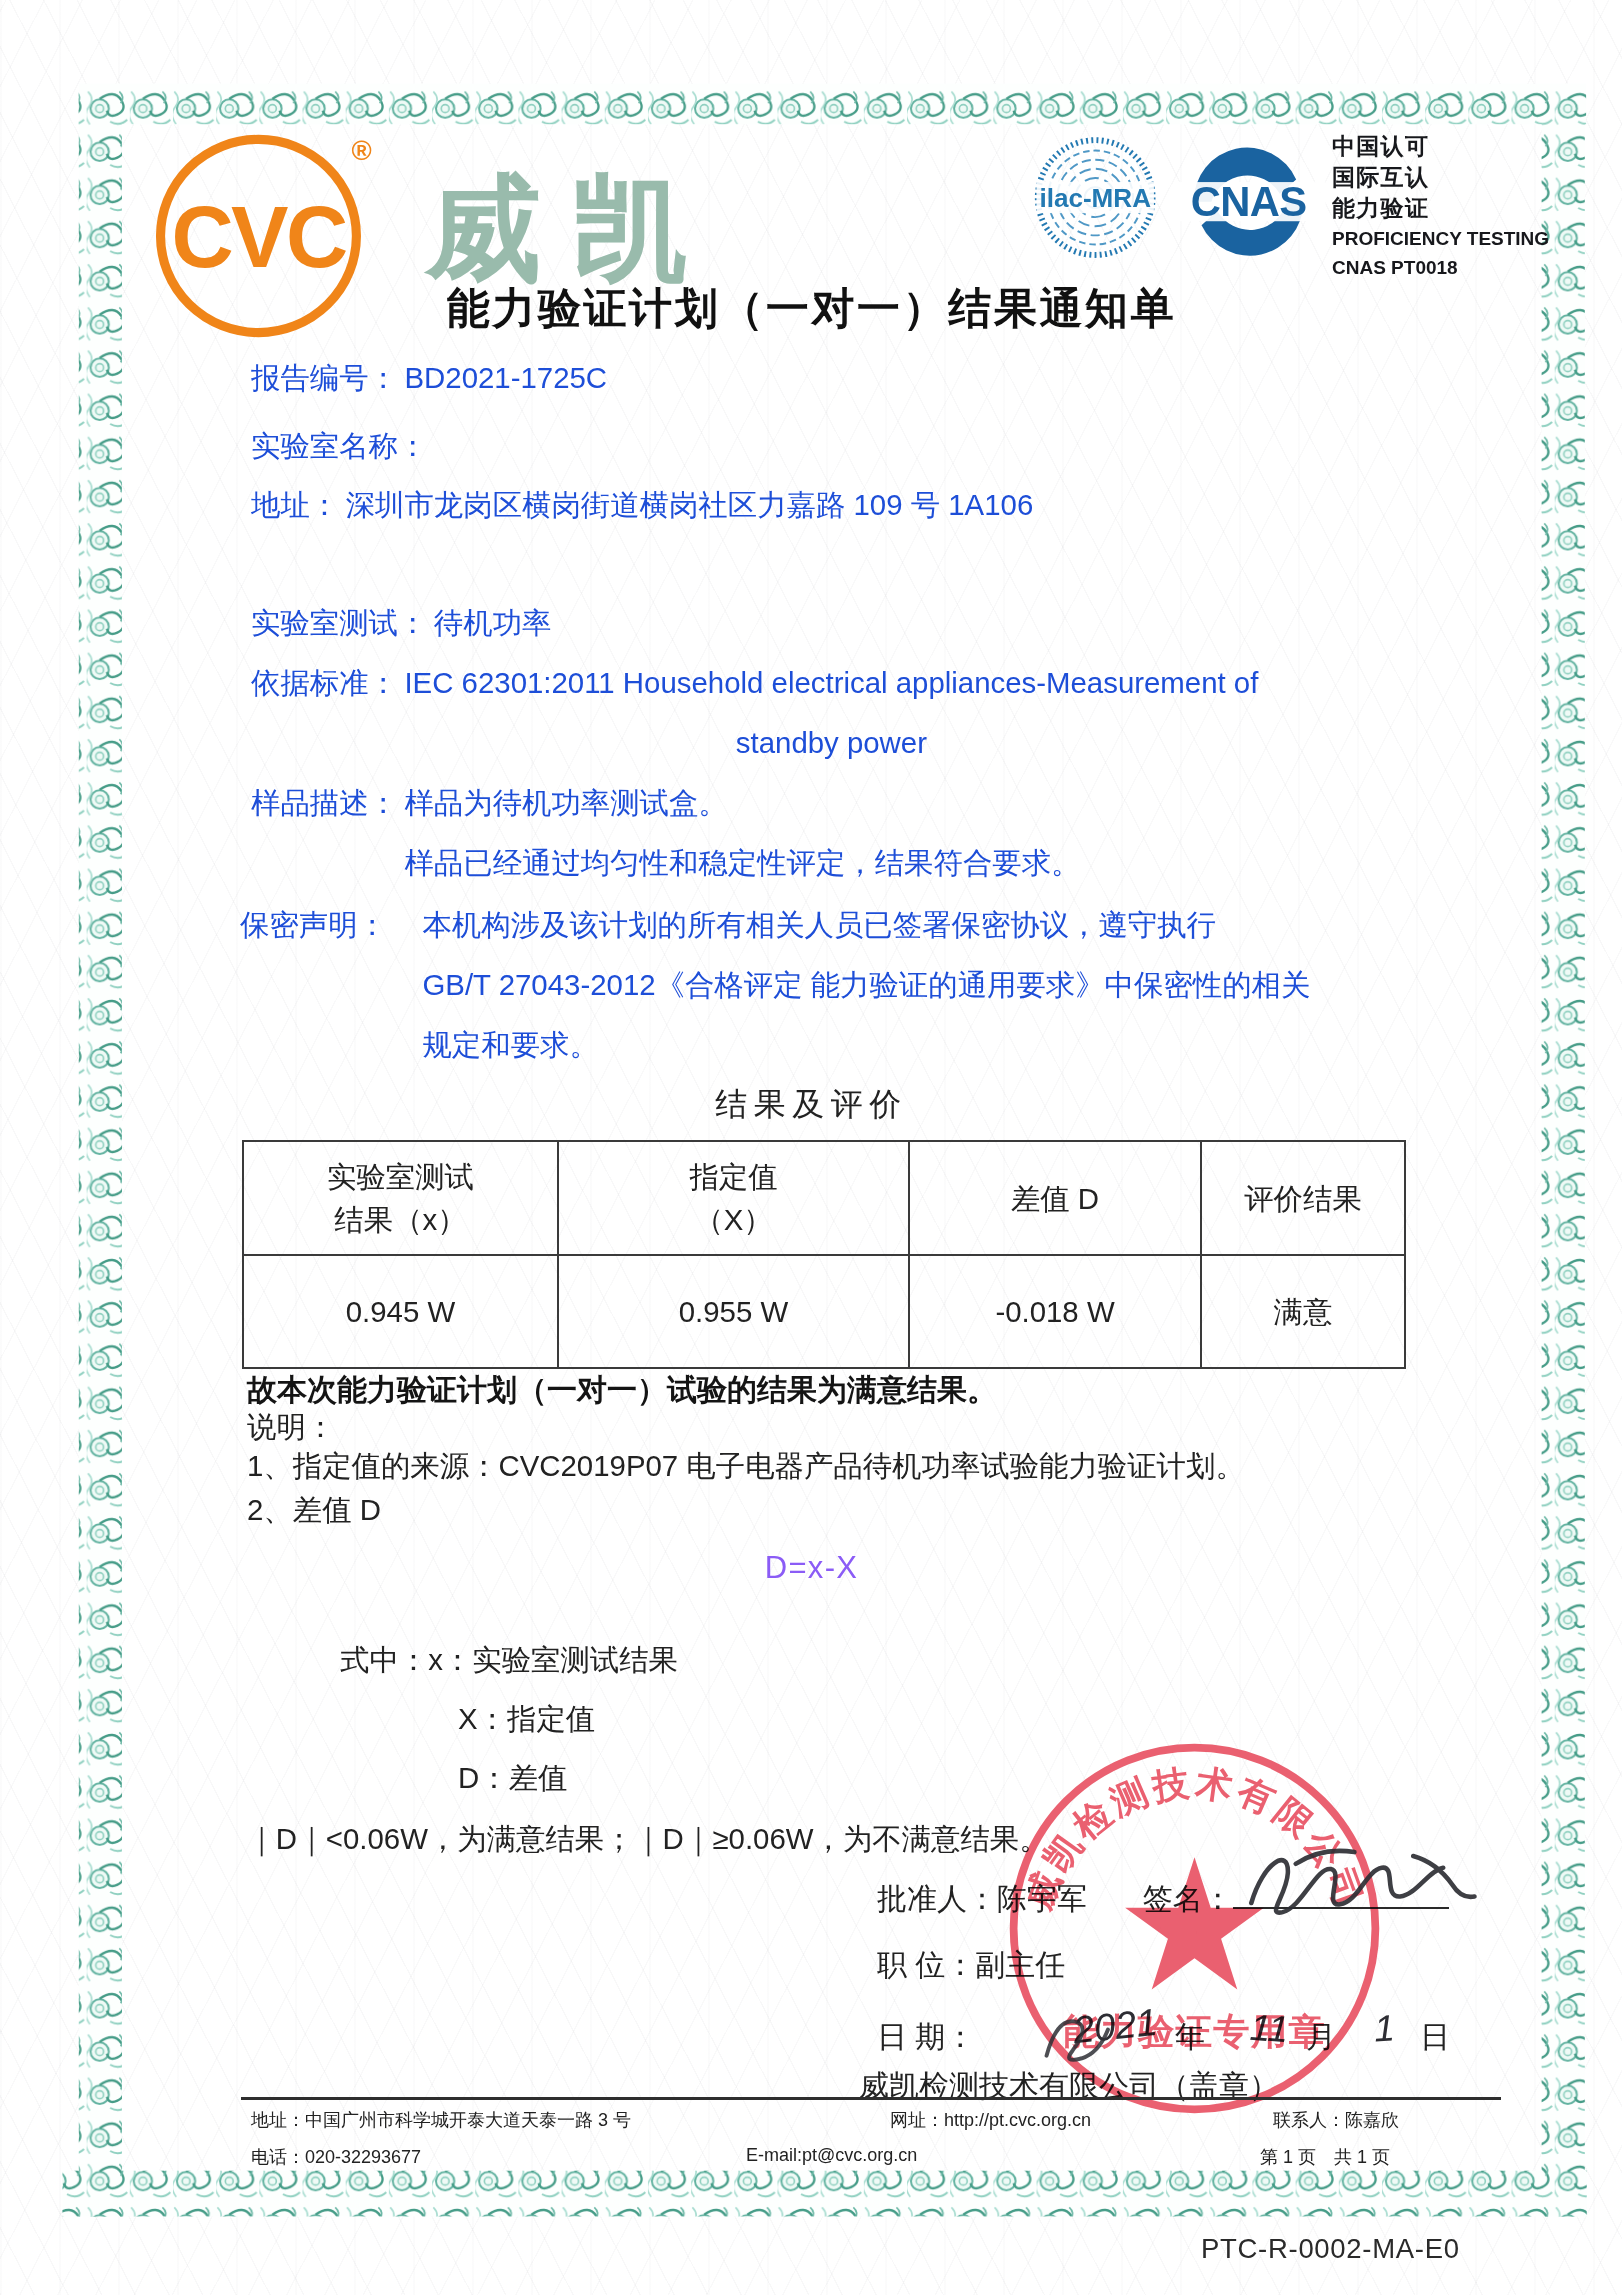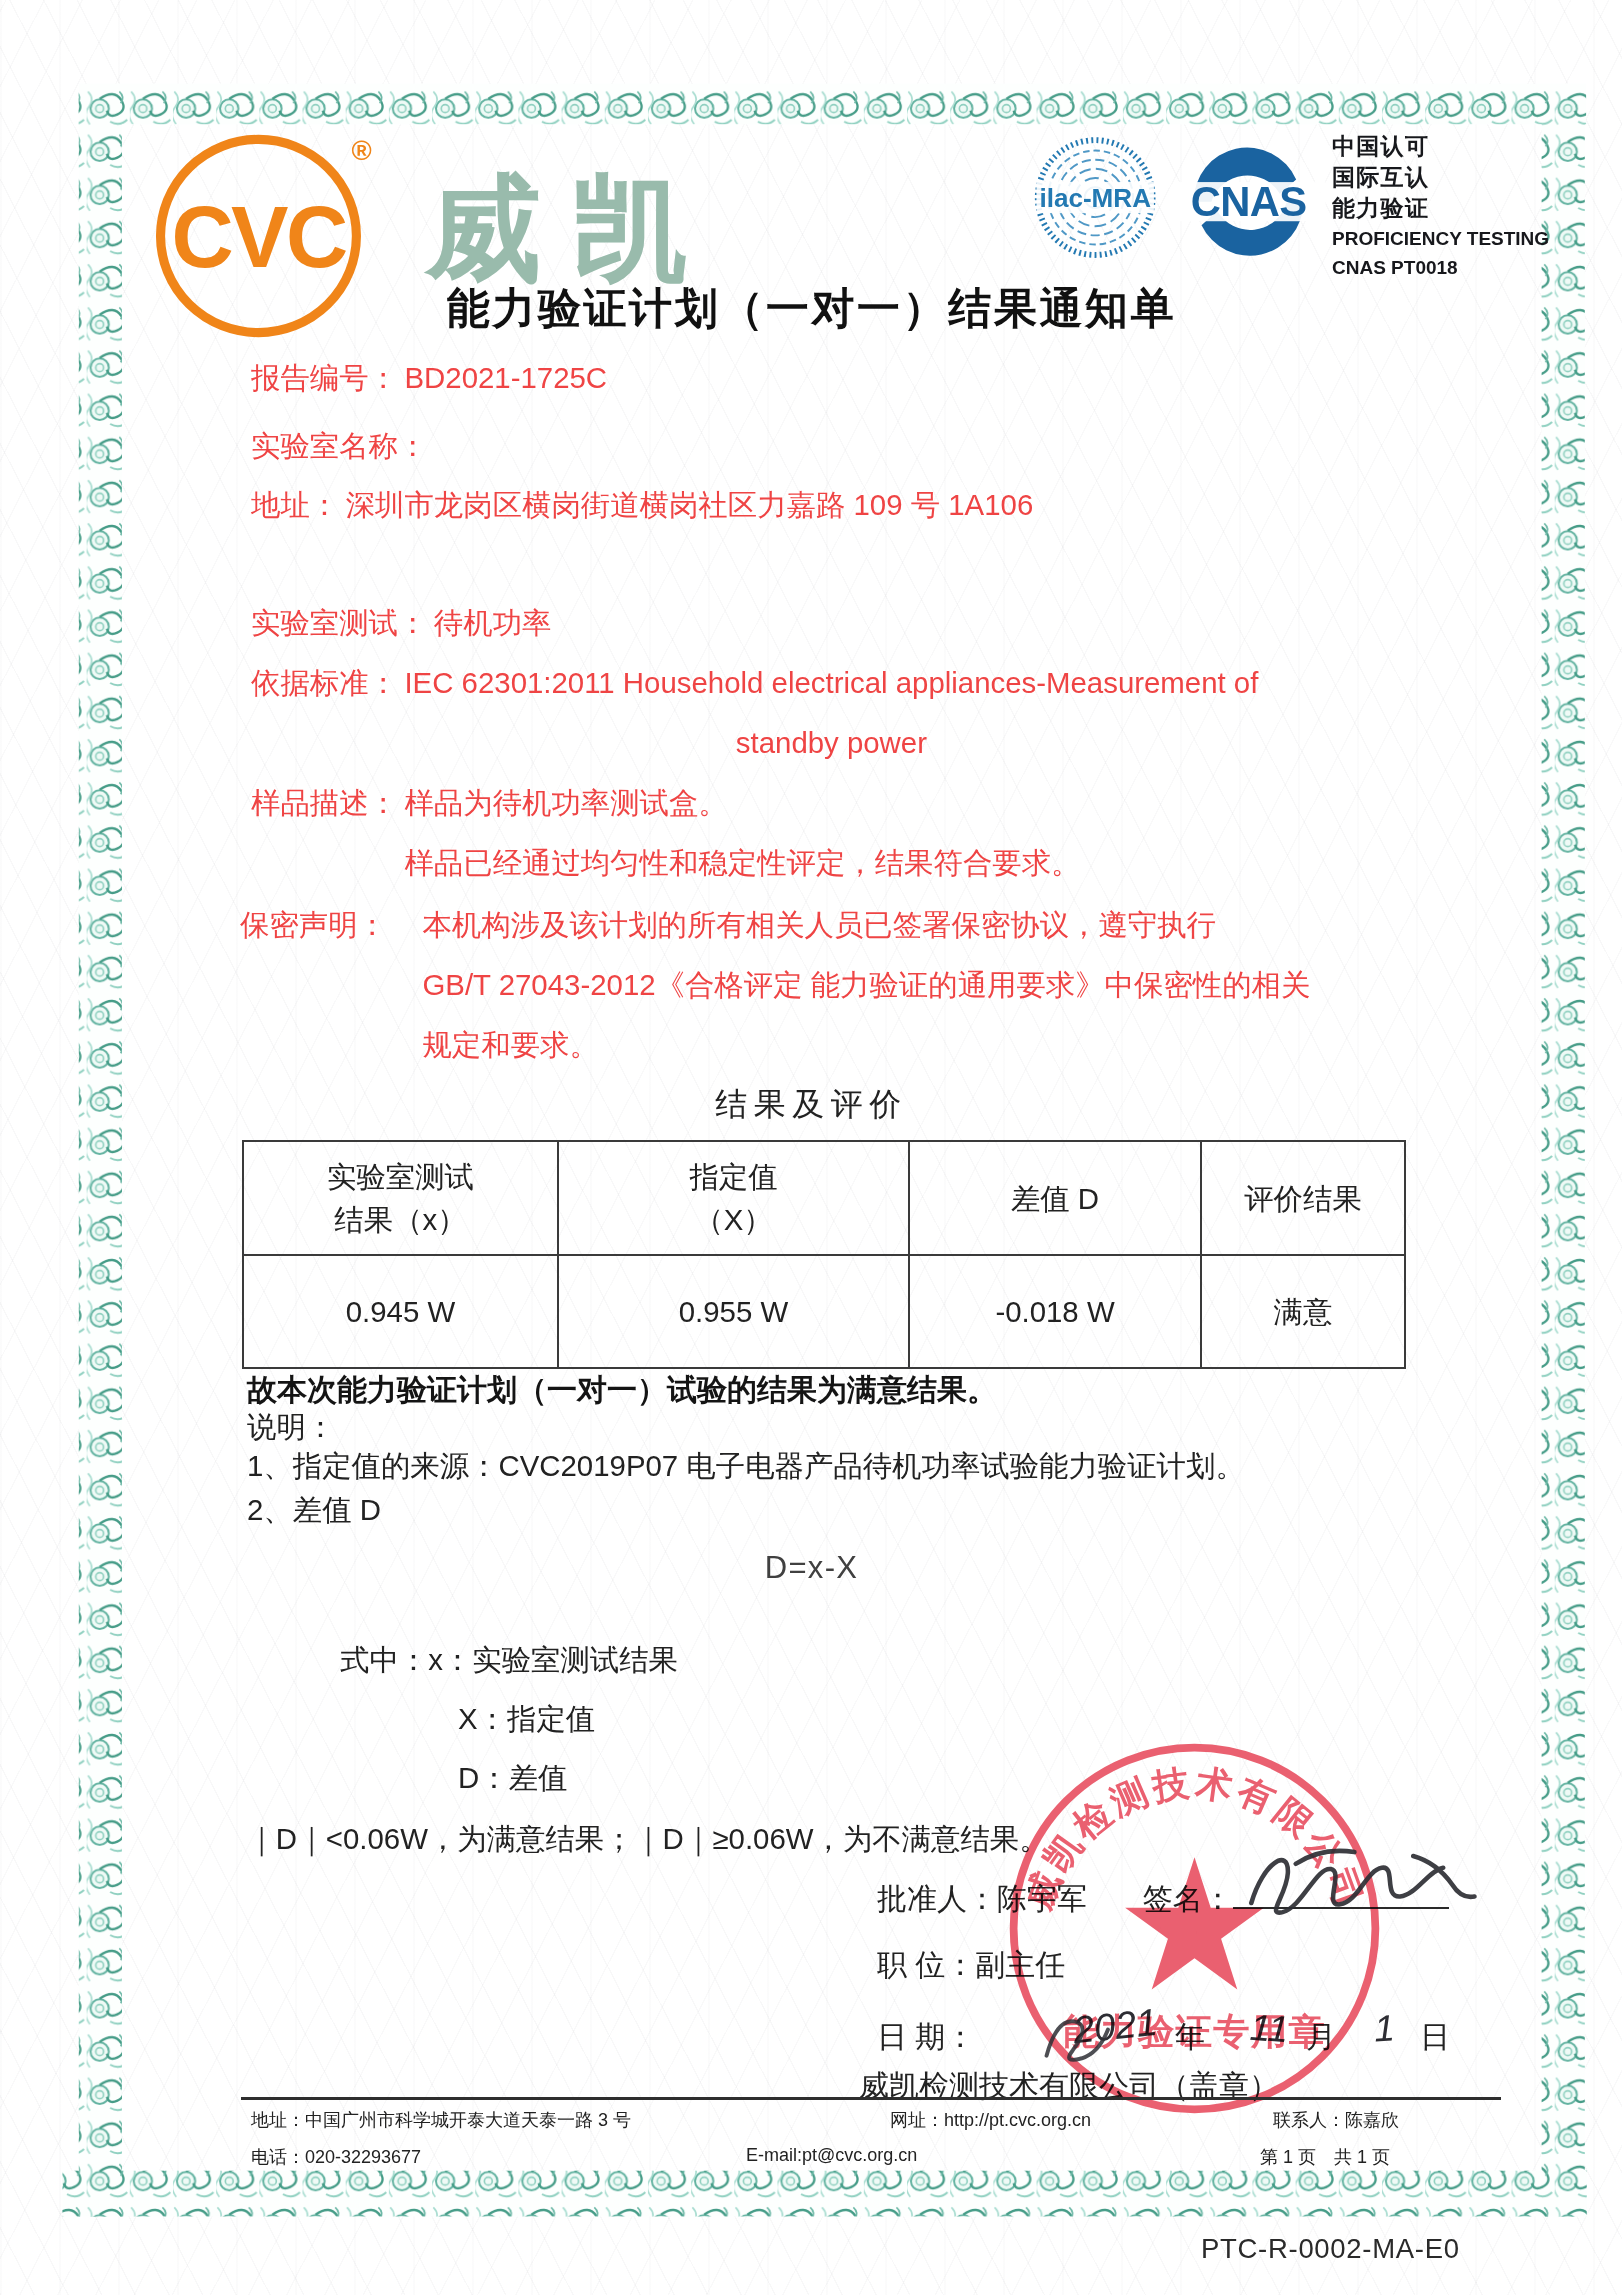--- a/index.html
+++ b/index.html
@@ -22,37 +22,37 @@
   
   .brand-cn{font-size:116px;font-weight:600;color:#99bbac;letter-spacing:31px;line-height:1;}
   .accred{font-weight:bold;color:#17181c;}
   .accred .cn{font-size:23px;line-height:31px;letter-spacing:1.3px;}
   .accred .en{font-size:19px;line-height:29px;letter-spacing:0px;}
 
   
   .doc-title{width:1623px;text-align:center;font-size:43px;font-weight:bold;color:#111;letter-spacing:2.6px;}
 
   
-  .row{display:flex;align-items:flex-start;font-size:29.4px;line-height:60px;color:#ef4444;}
+  .row{display:flex;align-items:flex-start;font-size:29.4px;line-height:60px;color:#1d4ed8;}
   .row .lbl{flex:0 0 auto;white-space:nowrap;margin-right:6.5px;}
   .row .val{white-space:pre;}
   .row .lines div{white-space:pre;}
 
   .sec-heading{width:1623px;text-align:center;font-size:32px;color:#222;letter-spacing:6.5px;}
 
   
   table.results{border-collapse:collapse;table-layout:fixed;background:transparent;}
   table.results td{border:2px solid #3a3a3a;text-align:center;vertical-align:middle;
     font-size:29.4px;color:#222;white-space:pre-line;line-height:43px;}
   table.results tr.hdr td{height:110px;}
   table.results tr.dat td{height:109px;}
 
   .bold-line{font-size:30px;font-weight:bold;color:#141414;}
   .body-line{font-size:29.4px;color:#222;}
-  .formula{width:1623px;text-align:center;font-size:31px;color:#404040;letter-spacing:1.3px;}
+  .formula{width:1623px;text-align:center;font-size:31px;color:#8b5cf6;letter-spacing:1.3px;}
 
   
   .appr{font-size:30px;color:#222;white-space:nowrap;}
   .sign-underline{display:inline-block;width:216px;border-bottom:2.6px solid #2a2a2a;height:34px;}
   .hw{font-style:italic;color:#2d2d33;}
 
   
   .footer-rule{height:2.6px;background:#2e2e2e;}
   .foot{font-size:18px;color:#222;white-space:nowrap;}
   .doc-code{font-size:27.5px;color:#2a2a2a;letter-spacing:0.7px;}

